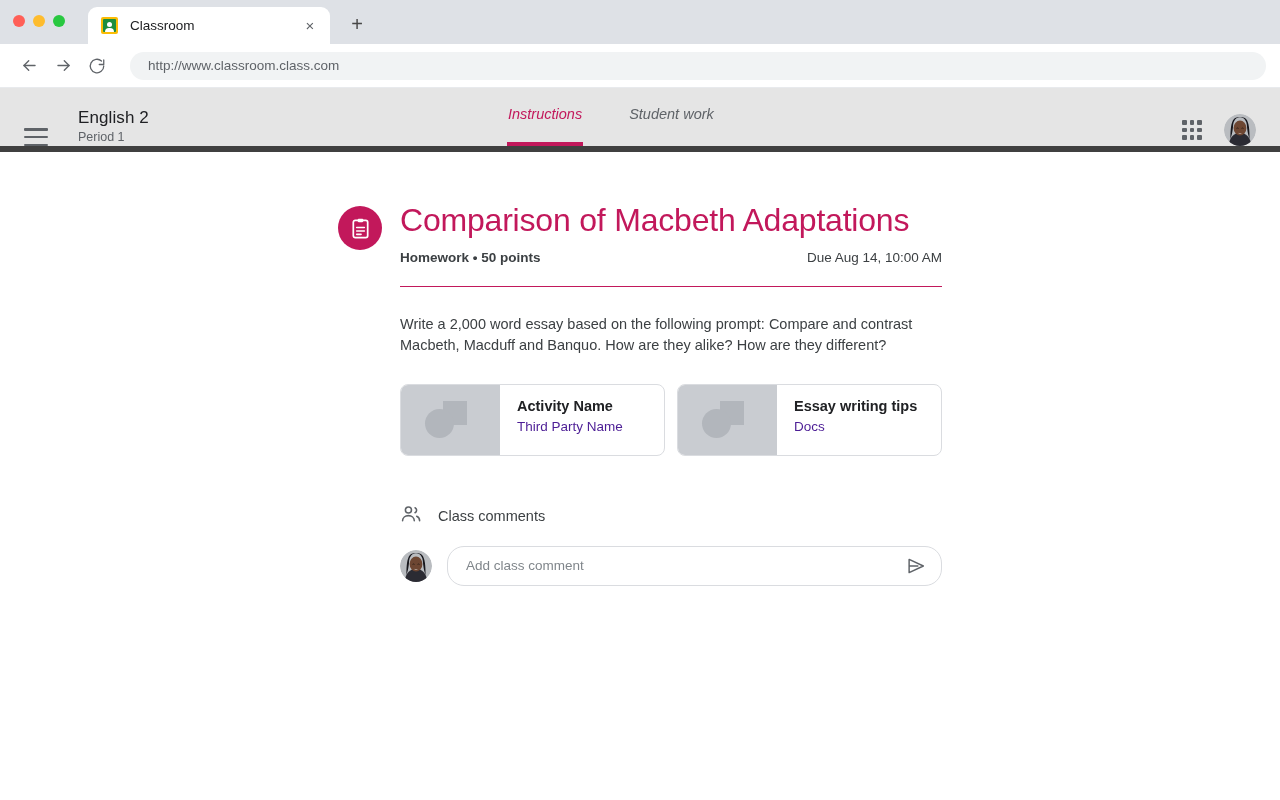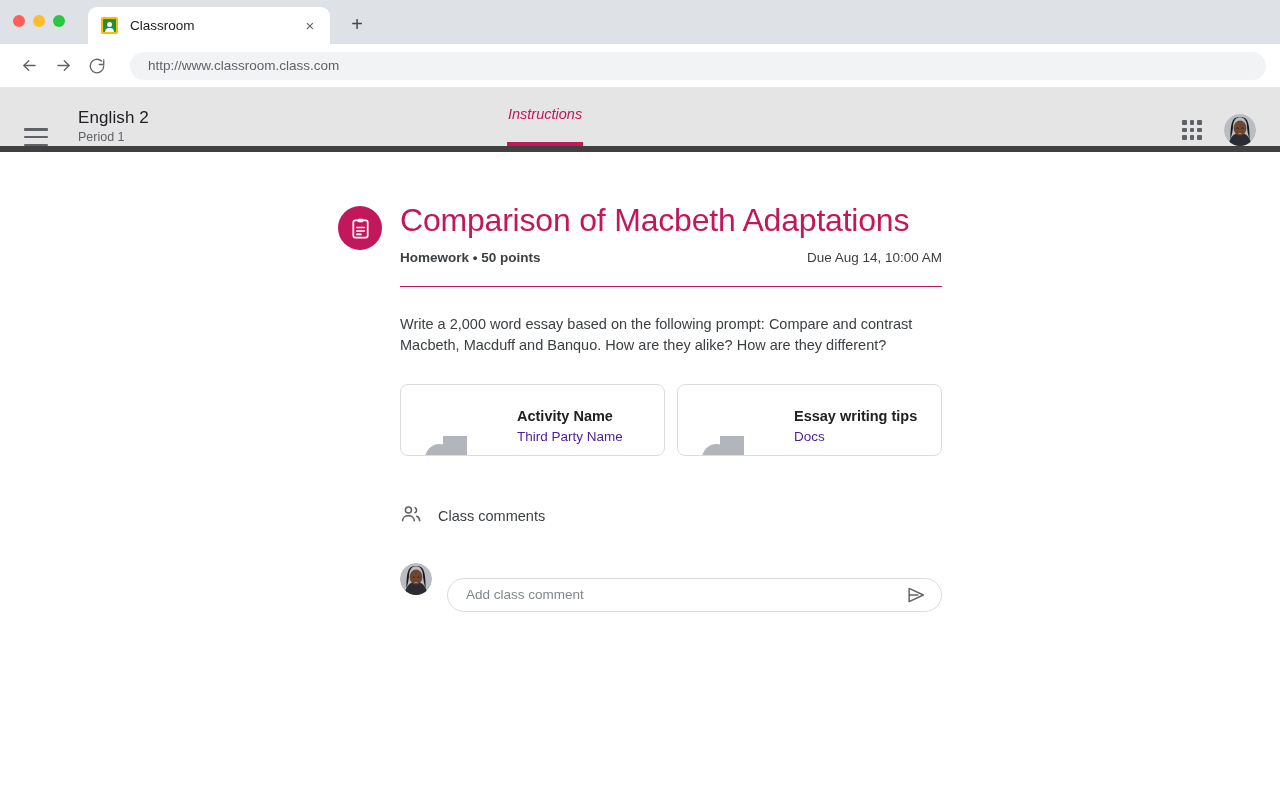--- a/index.html
+++ b/index.html
@@ -280,21 +280,20 @@
     gap: 12px;
   }
   .card {
     width: 296px;
     height: 72px;
     border: 1px solid #dadce0;
     border-radius: 8px;
     display: flex;
     overflow: hidden;
     background: #fff;
-    align-items: center;
   }
   .card-thumb {
     width: 99px;
     background: #c9ccd1;
     position: relative;
     flex: 0 0 auto;
   }
   .ph-circle {
     position: absolute;
     left: 24px; top: 24px;
@@ -346,28 +345,27 @@
     gap: 15px;
   }
   .comment-avatar {
     width: 32px; height: 32px;
     border-radius: 50%;
     overflow: hidden;
     flex: 0 0 auto;
   }
   .comment-input {
     flex: 1;
-    height: 34px;
+    height: 40px;
     border: 1px solid #dadce0;
     border-radius: 17px;
     display: flex;
     align-items: center;
     padding: 0 13px 0 18px;
     background: #fff;
-    margin-top: 32px;
   }
   .comment-placeholder {
     flex: 1;
     font-size: 13.5px;
     color: #80868b;
   }
   .send-btn {
     width: 24px; height: 24px;
     display: flex; align-items: center; justify-content: center;
     color: #5f6368;
@@ -428,20 +426,21 @@
       <span></span>
   </div>
 
   <div class="course-block">
     <div class="course-name">English 2</div>
     <div class="course-section">Period 1</div>
   </div>
 
   <div class="tabs">
     <div class="app-tab active">Instructions</div>
+    <div class="app-tab">Student work</div>
   </div>
 
   <div class="header-right">
     <div class="apps-grid">
       <i></i>
         <i></i>
         <i></i>
         <i></i>
         <i></i>
         <i></i>

